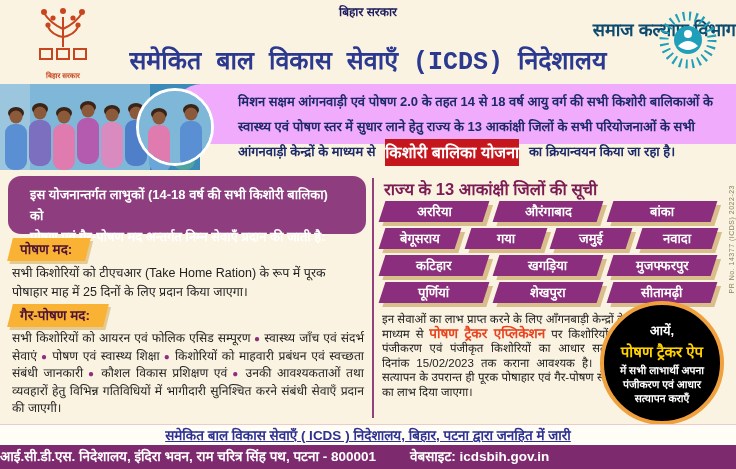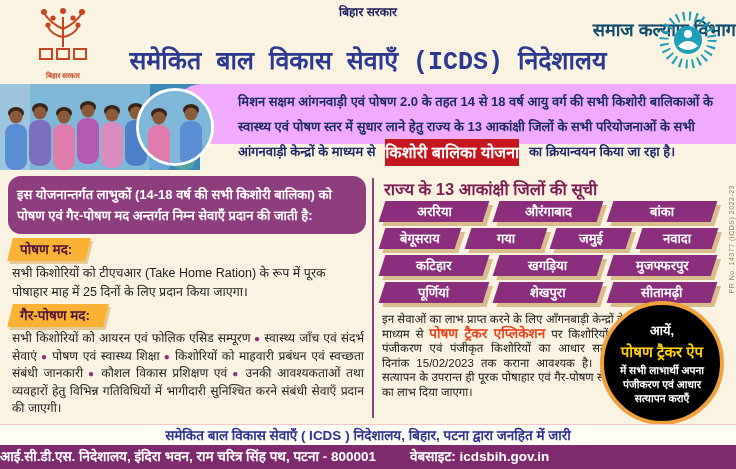--- a/index.html
+++ b/index.html
@@ -27,21 +27,21 @@
   .medallion { position:absolute; left:136px; top:88px; width:78px; height:78px; border-radius:50%;
                border:3px solid #fff; overflow:hidden; z-index:3; background:#7fb7d9; }
   .scheme-box { display:inline-block; background:#C4161C; color:#fff; font-size:16px; font-weight:bold;
                 padding:1px 0; margin:0 6px; vertical-align:middle; }
 
   
   .divider { position:absolute; left:372px; top:178px; width:2px; height:240px; background:#93407f; }
 
   .intro-box { position:absolute; left:8px; top:176px; width:358px; height:58px; background:#8E3E7F;
                border-radius:13px; color:#fff; font-weight:bold; font-size:13px; line-height:21px;
-               padding:8px 9px; }
+               padding:8px 22px; }
   .chip { position:absolute; left:10px; background:#F9B233; transform:skewX(-14deg);
           padding:2px 16px 3px 10px; box-shadow:3px 3px 0 rgba(210,170,90,.55); }
   .chip > span { display:inline-block; transform:skewX(14deg); font-size:13.5px; font-weight:bold; color:#4d1336; }
   .chip1 { top:238px; }
   .chip2 { top:304px; }
   .para { position:absolute; color:#222; }
   .para1 { left:12px; top:264px; width:352px; font-size:12.5px; line-height:19px; }
   .para2 { left:12px; top:330px; width:352px; font-size:12.2px; line-height:17.5px; text-align:justify; }
   .dot { color:#8E2E7C; font-size:10px; }
 
@@ -64,21 +64,21 @@
   .badge-l1 { color:#fff; font-weight:bold; font-size:13px; }
   .badge-l2 { color:#FFD200; font-weight:bold; font-size:15px; margin:2px 0; }
   .badge-l3 { color:#fff; font-weight:bold; font-size:10.5px; line-height:14px; }
 
   .pr-note { position:absolute; right:1px; top:185px; writing-mode:vertical-rl; transform:rotate(180deg);
              font-size:7px; color:#8a8060; letter-spacing:.5px; }
 
   
   .footer1 { position:absolute; left:0; top:424px; width:736px; height:21px; background:#FFFEF6;
              border-top:1px solid #f0caca; text-align:center; font-size:13.5px; font-weight:bold;
-             color:#2E3192; line-height:21px; z-index:5; }
+             color:#2E3192; line-height:21px; z-index:5;text-decoration:underline; }
   .footer2 { position:absolute; left:0; top:445px; width:736px; height:24px; background:#7E2A6E;
              color:#fff; font-weight:bold; font-size:13.5px; line-height:24px; text-align:left; z-index:5; }
   .footer2 .gap { display:inline-block; width:34px; }
 </style>
 </head>
 <body>
 
 <div class="poster">
 
   <svg width="0" height="0" style="position:absolute">

